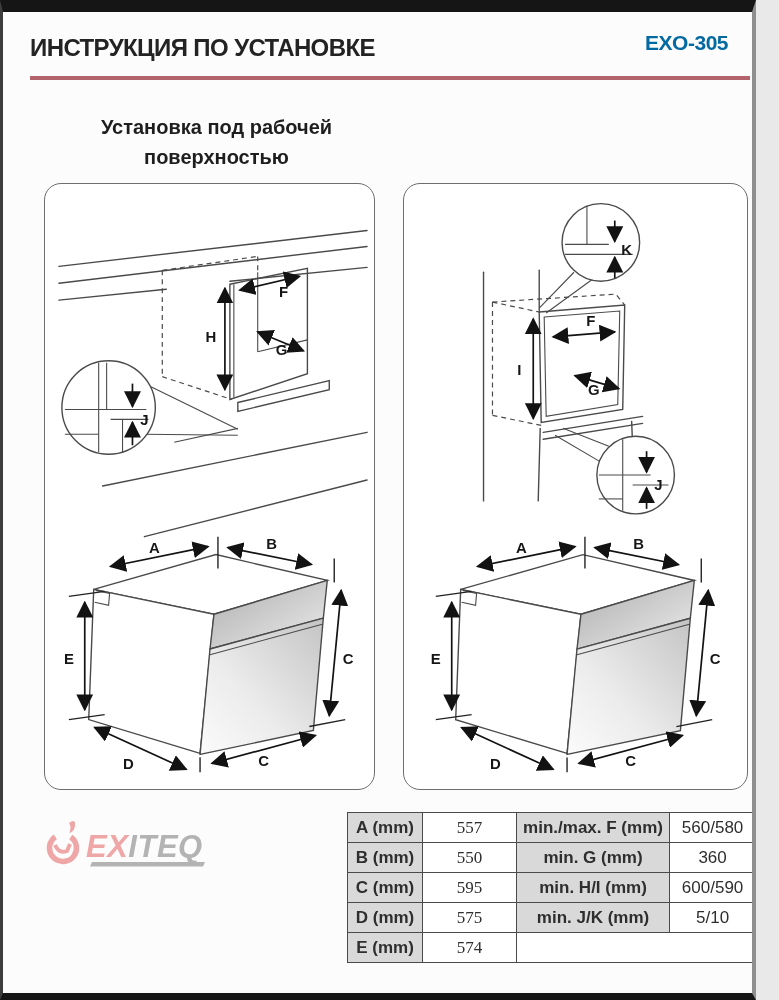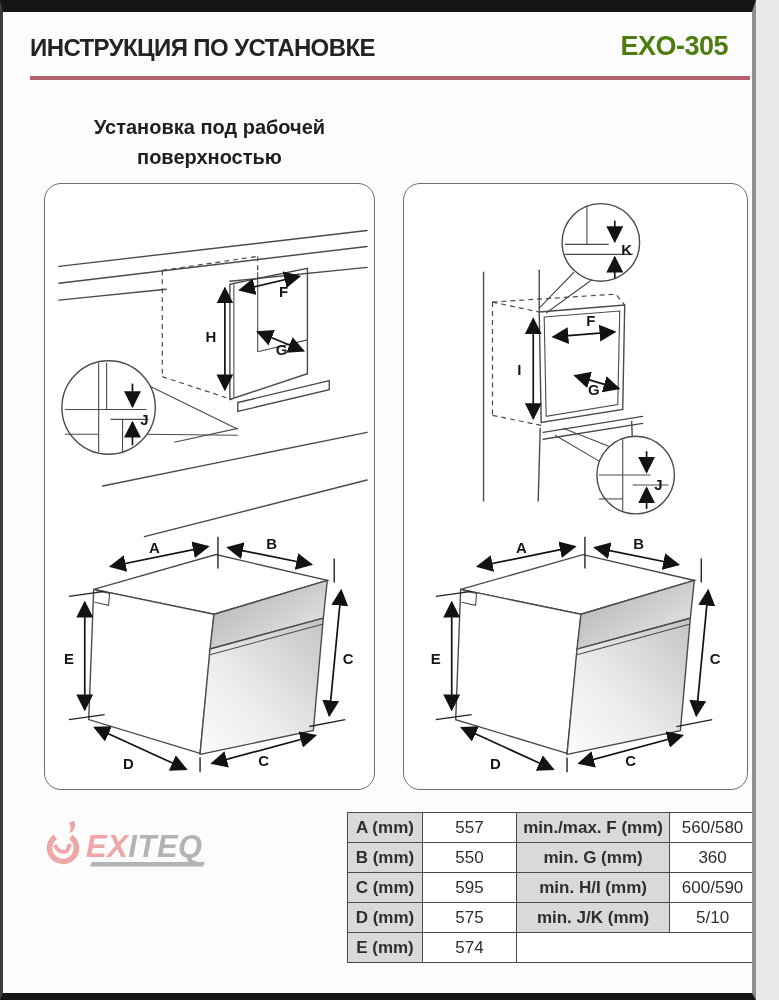--- a/index.html
+++ b/index.html
@@ -3,38 +3,38 @@
 <meta charset="utf-8">
 <style>
   html,body{margin:0;padding:0;background:#e9e9e9;}
   .page{position:relative;width:756px;height:1000px;background:#fcfcfc;
         font-family:"Liberation Sans",sans-serif;overflow:hidden;}
   .frame{position:absolute;inset:0;z-index:9;pointer-events:none;
          border-top:12px solid #151515;border-bottom:7px solid #151515;
          border-left:3px solid #3d3d3d;border-right:4px solid #8f8f8f;}
   .hdr-title{position:absolute;left:30px;top:34px;font-size:24px;font-weight:bold;
              letter-spacing:-0.6px;color:#232323;}
-  .hdr-model{position:absolute;right:28px;top:31px;font-size:27px;font-weight:bold;
-             letter-spacing:-0.5px;color:#4d7c0f;}
+  .hdr-model{position:absolute;right:28px;top:31px;font-size:21px;font-weight:bold;
+             letter-spacing:-0.5px;color:#0369a1;}
   .hdr-rule{position:absolute;left:30px;width:720px;top:76px;height:4px;background:#b2636c;}
   .stitle{position:absolute;top:112px;text-align:center;font-size:20px;font-weight:bold;
           color:#1e1e1e;line-height:1.5;}
-  .stitle.l{left:44px;width:331px;}
+  .stitle.l{left:51px;width:331px;}
   .stitle.r{left:403px;width:345px;}
   .panel{position:absolute;top:183px;height:607px;background:#ffffff;
          border:1.5px solid #6e6e6e;border-radius:17px;box-sizing:border-box;}
   .panel.l{left:44px;width:331px;}
   .panel.r{left:403px;width:345px;}
   .panel svg{position:absolute;inset:0;width:100%;height:100%;}
   .logo{position:absolute;left:42px;top:814px;width:175px;height:62px;text-decoration:underline;}
   .dims{position:absolute;left:347px;top:812px;border-collapse:collapse;}
   .dims td{border:1.7px solid #4a4a4a;height:29px;font-size:17px;color:#2e2e2e;
            text-align:center;vertical-align:middle;padding:0 5px;background:#fff;}
   .dims td.lab{background:#d9d9d9;font-weight:bold;}
-  .c1{width:66px;} .c2{width:88px;} .c3{width:148px;} .c4{width:76px;}
+  .c1{width:66px;} .c2{width:88px;font-family:Liberation Serif, serif;} .c3{width:148px;} .c4{width:76px;}
   .dia{stroke:#4a4a4a;stroke-width:1.4;fill:none;stroke-linecap:round;}
   .dia2{stroke:#4a4a4a;stroke-width:1.1;fill:none;}
   .dash{stroke:#4a4a4a;stroke-width:1.2;fill:none;stroke-dasharray:5 4;}
   .arr{stroke:#121212;stroke-width:1.7;fill:none;}
   .tick{stroke:#222;stroke-width:1.4;fill:none;}
   .lbl{font-family:"Liberation Sans",sans-serif;font-weight:bold;font-size:15px;
        fill:#161616;text-anchor:middle;}
   .white{fill:#ffffff;}
 </style>
 </head>

